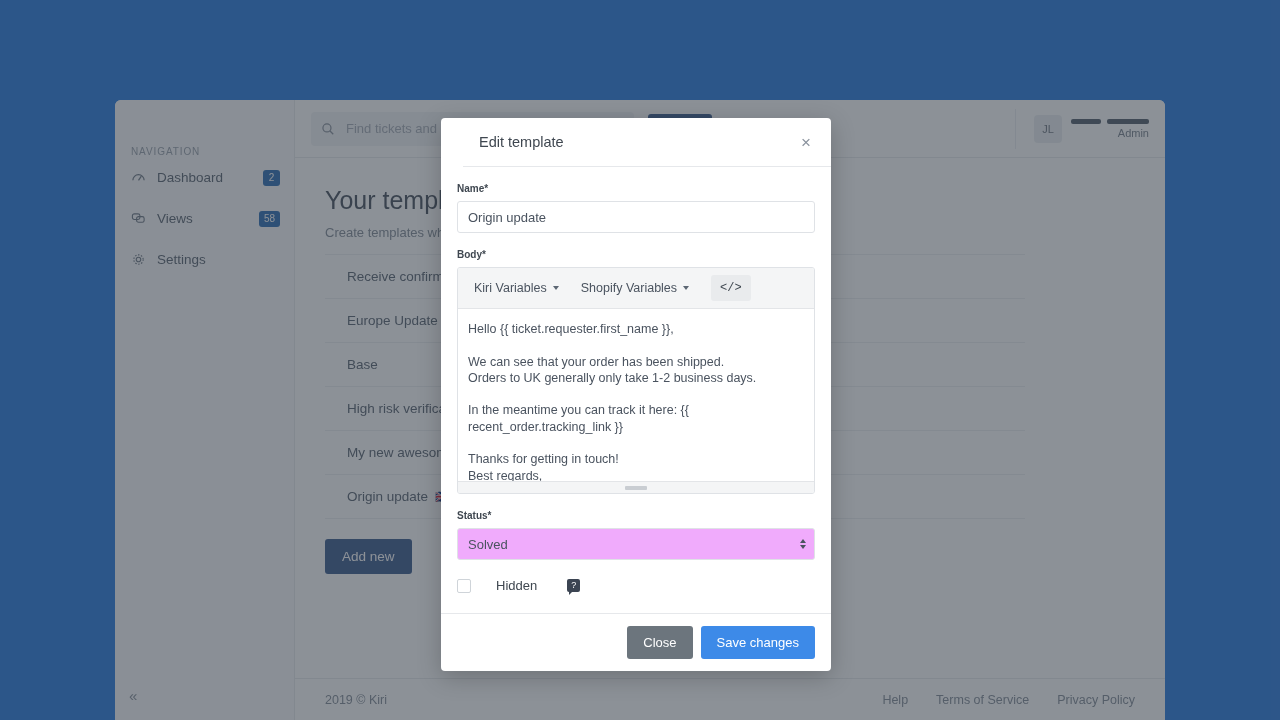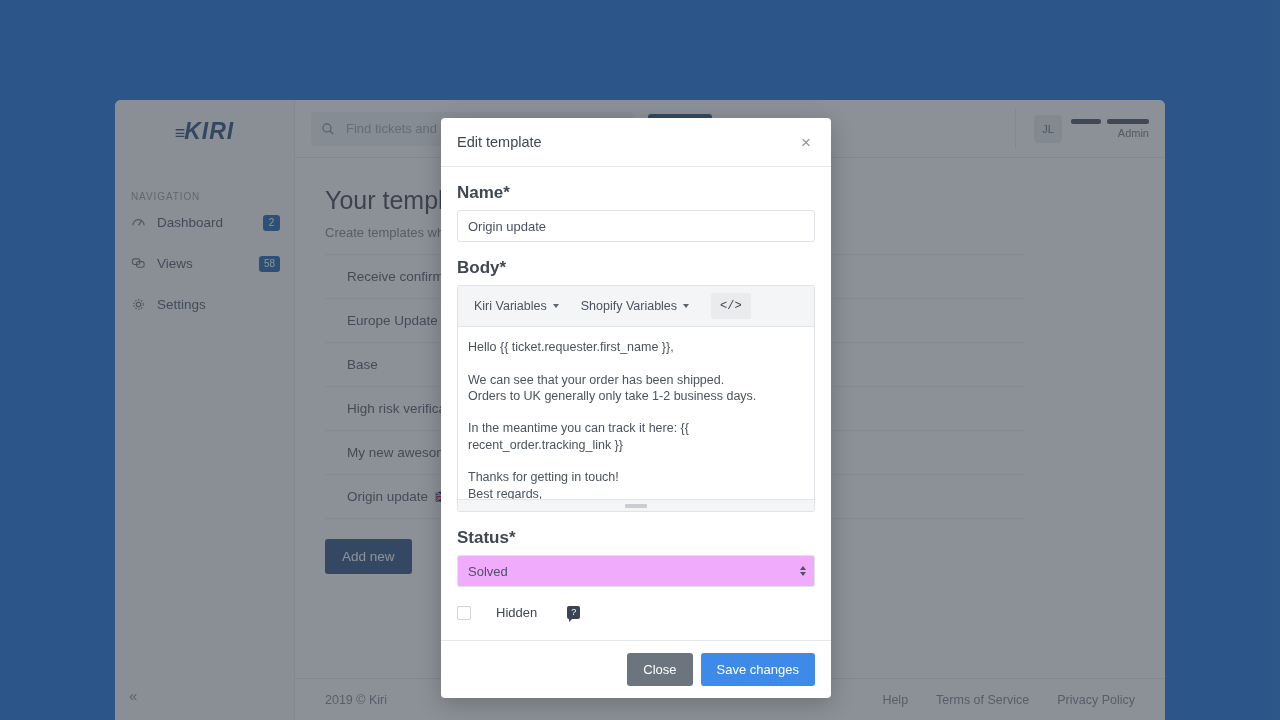--- a/index.html
+++ b/index.html
@@ -166,30 +166,31 @@
     background: #fff;
     border-radius: 4px;
     box-shadow: 0 6px 24px rgba(0,0,0,0.22);
     display: flex; flex-direction: column;
   }
   .modal-head {
     height: 49px; flex: 0 0 49px;
     border-bottom: 1px solid #e6e8eb;
     display: flex; align-items: center;
     padding: 0 16px;
+    margin-left: 22px;
   }
   .modal-title { font-size: 14.5px; color: #3f4750; flex: 1; }
   .modal-close {
     font-size: 17px; color: #8b939e;
     cursor: pointer; line-height: 1;
     padding: 2px 4px;
   }
   .modal-body { padding: 16px 16px 20px 16px; }
   .field-label {
-    font-size: 17px; font-weight: bold;
+    font-size: 10px; font-weight: bold;
     color: #3f4750; margin-bottom: 7px;
   }
   .text-input {
     width: 100%; height: 32px;
     border: 1px solid #dfe2e6; border-radius: 3px;
     padding: 0 10px; font-size: 13px; color: #4a535f;
     outline: none;
     font-family: "Liberation Sans", sans-serif;
   }
   .gap { height: 16px; }
@@ -297,23 +298,20 @@
   }
   .btn-secondary { background: #6c757d; }
   .btn-primary { background: #3d8ae8; }
 </style>
 </head>
 <body>
 
 <div id="app-window">
 
   <div id="sidebar">
-    <div class="logo">
-      <span class="bars">≡</span><span>KIRI</span>
-    </div>
     <div class="nav-label">NAVIGATION</div>
 
     <div class="nav-item">
       <span class="nav-ico">
         <svg width="15" height="15" viewBox="0 0 16 16">
             <path d="M2 11a6 6 0 1 1 12 0" fill="none" stroke="#707a87" stroke-width="1.3"></path>
             <line x1="8" y1="11" x2="11" y2="6.5" stroke="#707a87" stroke-width="1.3"></line>
           </svg>
       </span>
       <span class="nav-txt">Dashboard</span>

